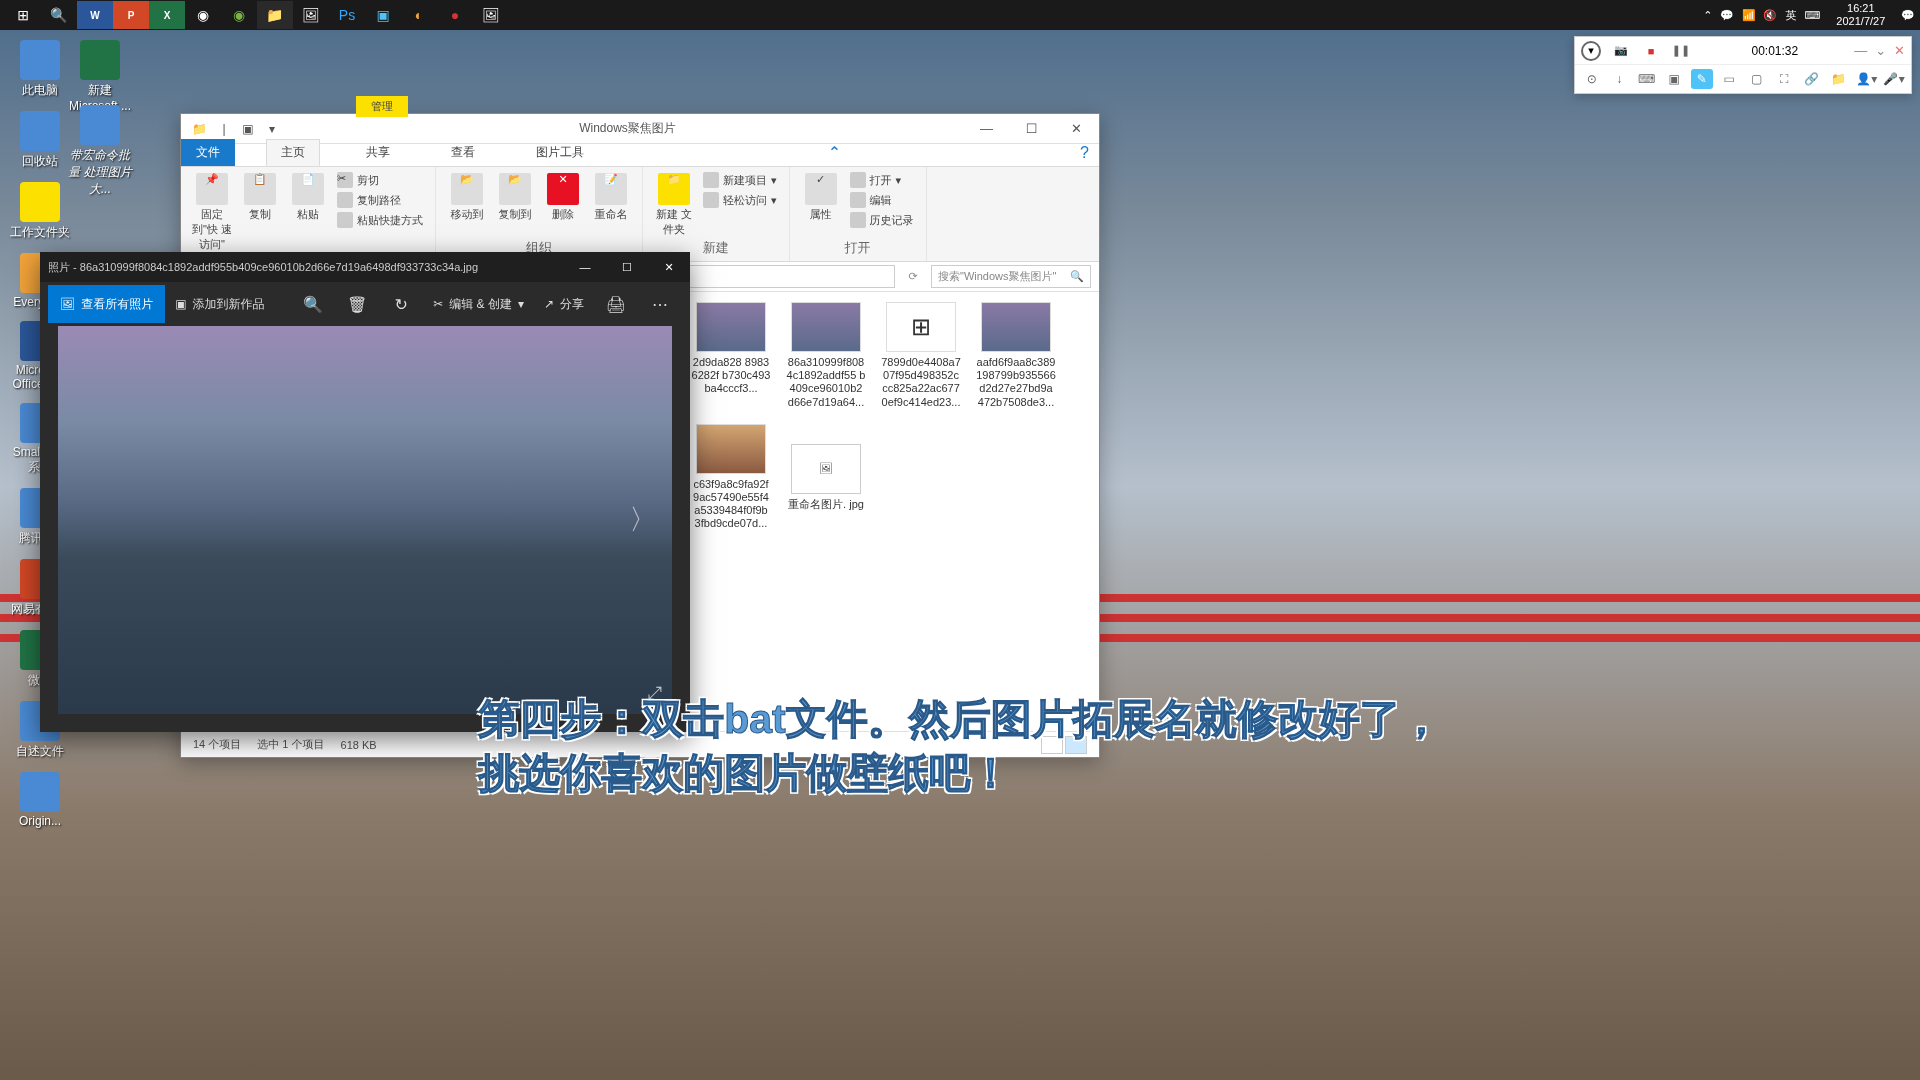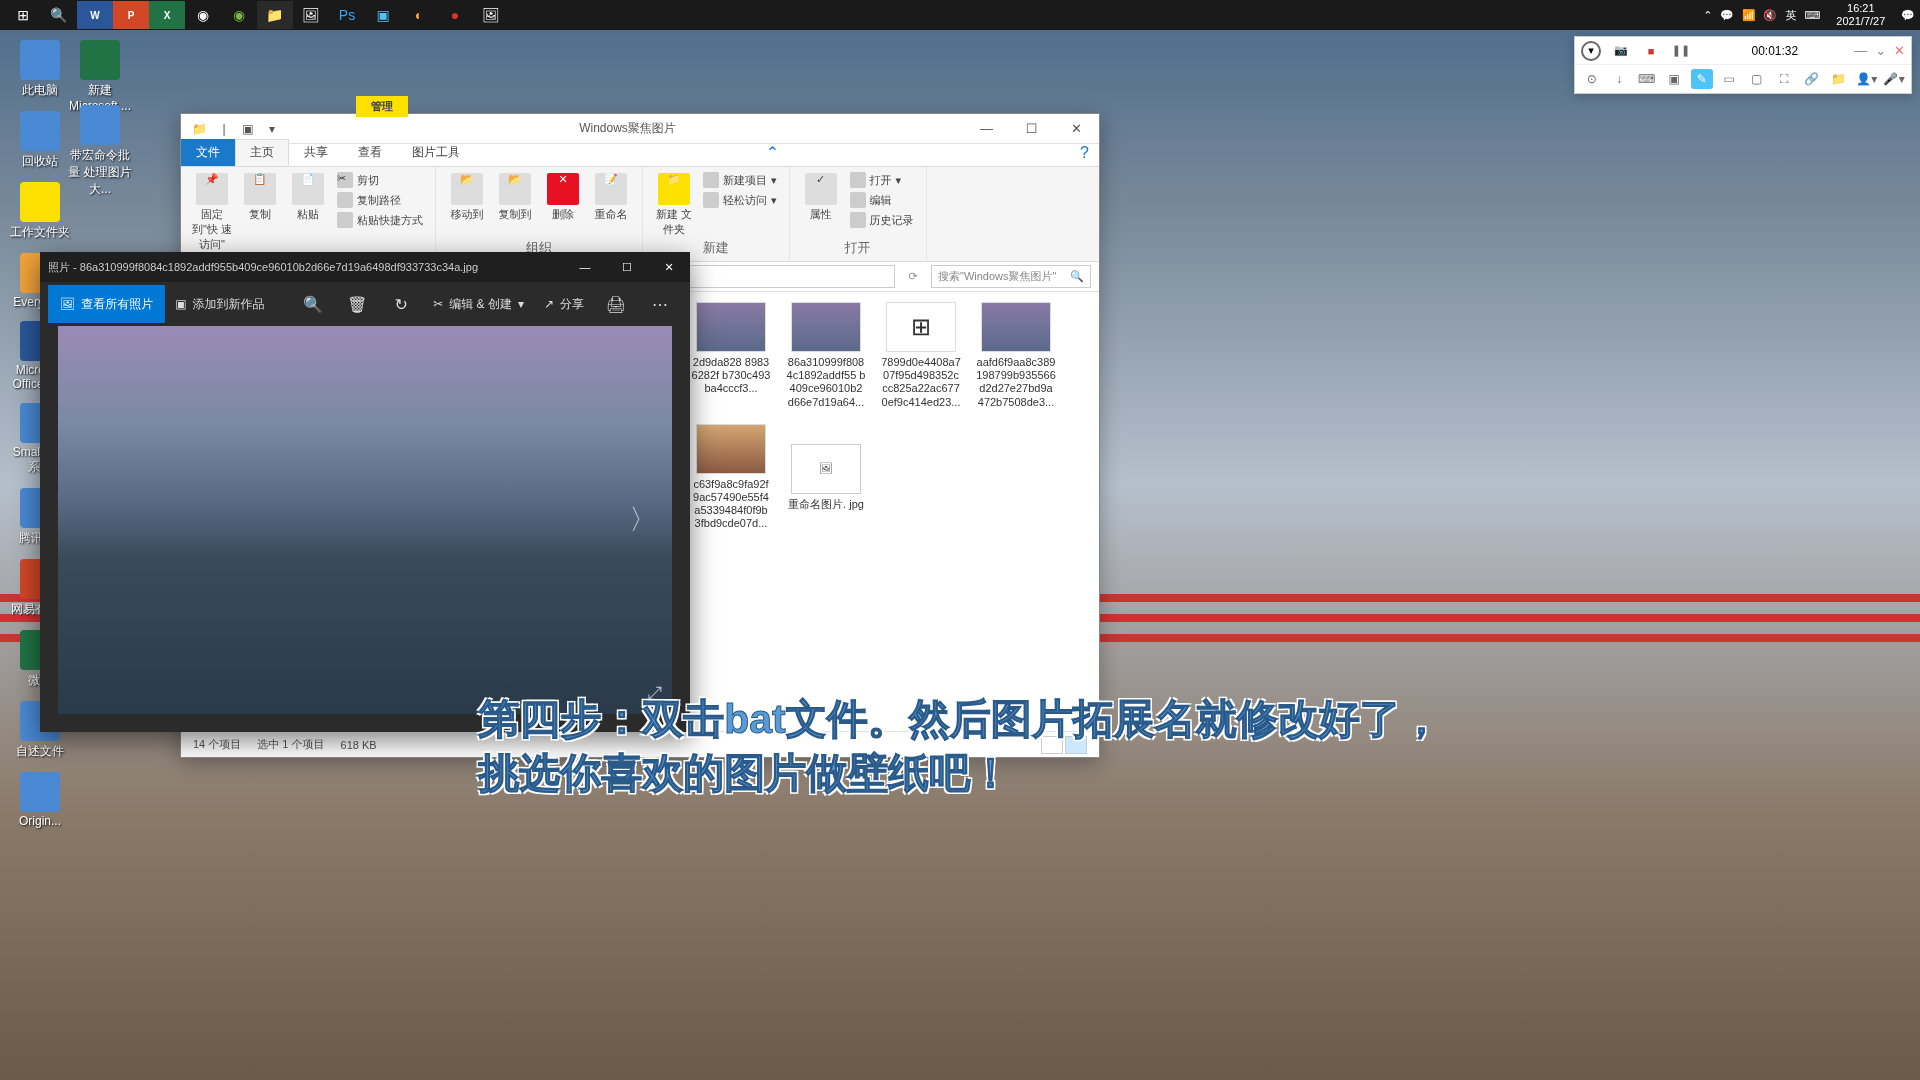--- a/index.html
+++ b/index.html
@@ -22,24 +22,24 @@
 
 
 .explorer { position: absolute; top: 113px; left: 180px; width: 920px; height: 645px; background: #fff; border: 1px solid #888; box-shadow: 0 5px 20px rgba(0,0,0,0.3); z-index: 10; }
 .explorer-titlebar { height: 30px; background: #fff; display: flex; align-items: center; border-bottom: 1px solid #e0e0e0; }
 .explorer-qat { display: flex; gap: 2px; padding: 0 8px; }
 .explorer-qat-btn { width: 22px; height: 22px; display: flex; align-items: center; justify-content: center; font-size: 12px; color: #555; }
 .explorer-title { flex: 1; text-align: center; font-size: 12px; color: #555; }
 .explorer-controls { display: flex; }
 .explorer-ctrl { width: 45px; height: 28px; display: flex; align-items: center; justify-content: center; font-size: 13px; color: #555; cursor: pointer; }
 
-.explorer-tabs { display: flex; height: 23px; background: #fff; border-bottom: 1px solid #dadada; align-items: flex-end; }
+.explorer-tabs { display: flex; height: 23px; background: #fff; border-bottom: 1px solid #dadada; align-items: flex-end; gap: 31px; }
 .explorer-tab { padding: 4px 14px; font-size: 12px; color: #444; cursor: pointer; border: 1px solid transparent; }
 .explorer-tab.file { background: #1979ca; color: #fff; }
-.explorer-tab.manage-header { background: #fce100; font-size: 11px; padding: 2px 14px; position: relative; top: -18px; font-weight: bold; }
+.explorer-tab.manage-header { background: #fce100; font-size: 11px; padding: 2px 14px; position: relative; top: -18px; }
 .explorer-tab.selected { border: 1px solid #dadada; border-bottom-color: #f5f5f5; background: #f5f5f5; font-family: Liberation Serif, serif; }
 .help-icon { margin-left: auto; padding: 4px 10px; color: #1979ca; }
 
 .ribbon { height: 95px; background: #f5f5f5; border-bottom: 1px solid #dadada; display: flex; }
 .ribbon-group { border-right: 1px solid #e5e5e5; padding: 4px 10px; display: flex; flex-direction: column; }
 .ribbon-group-label { font-size: 13px; color: #666; text-align: center; margin-top: auto; }
 .ribbon-items { display: flex; gap: 6px; flex: 1; align-items: flex-start; }
 .ribbon-big { width: 42px; text-align: center; font-size: 11px; color: #444; }
 .ribbon-big-icon { width: 32px; height: 32px; margin: 2px auto; background: #ddd; border-radius: 2px; }
 .ribbon-small-col { display: flex; flex-direction: column; gap: 2px; font-size: 11px; color: #444; }
@@ -145,21 +145,21 @@
     </div>
   <div class="desktop-icon" style="position:absolute;left:60px;top:0;">
       <div class="desktop-icon-img ic-green"></div>
       <div>新建
 Microsoft ...</div>
     </div>
   <div class="desktop-icon">
       <div class="desktop-icon-img"></div>
       <div>回收站</div>
     </div>
-  <div class="desktop-icon" style="position:absolute;left:60px;top:65px;">
+  <div class="desktop-icon" style="position:absolute;left:60px;top:65px;font-style:italic;">
       <div class="desktop-icon-img"></div>
       <div>带宏命令批量
 处理图片大...</div>
     </div>
   <div class="desktop-icon">
       <div class="desktop-icon-img ic-yellow"></div>
       <div>工作文件夹</div>
     </div>
   <div class="desktop-icon">
       <div class="desktop-icon-img ic-orange"></div>

